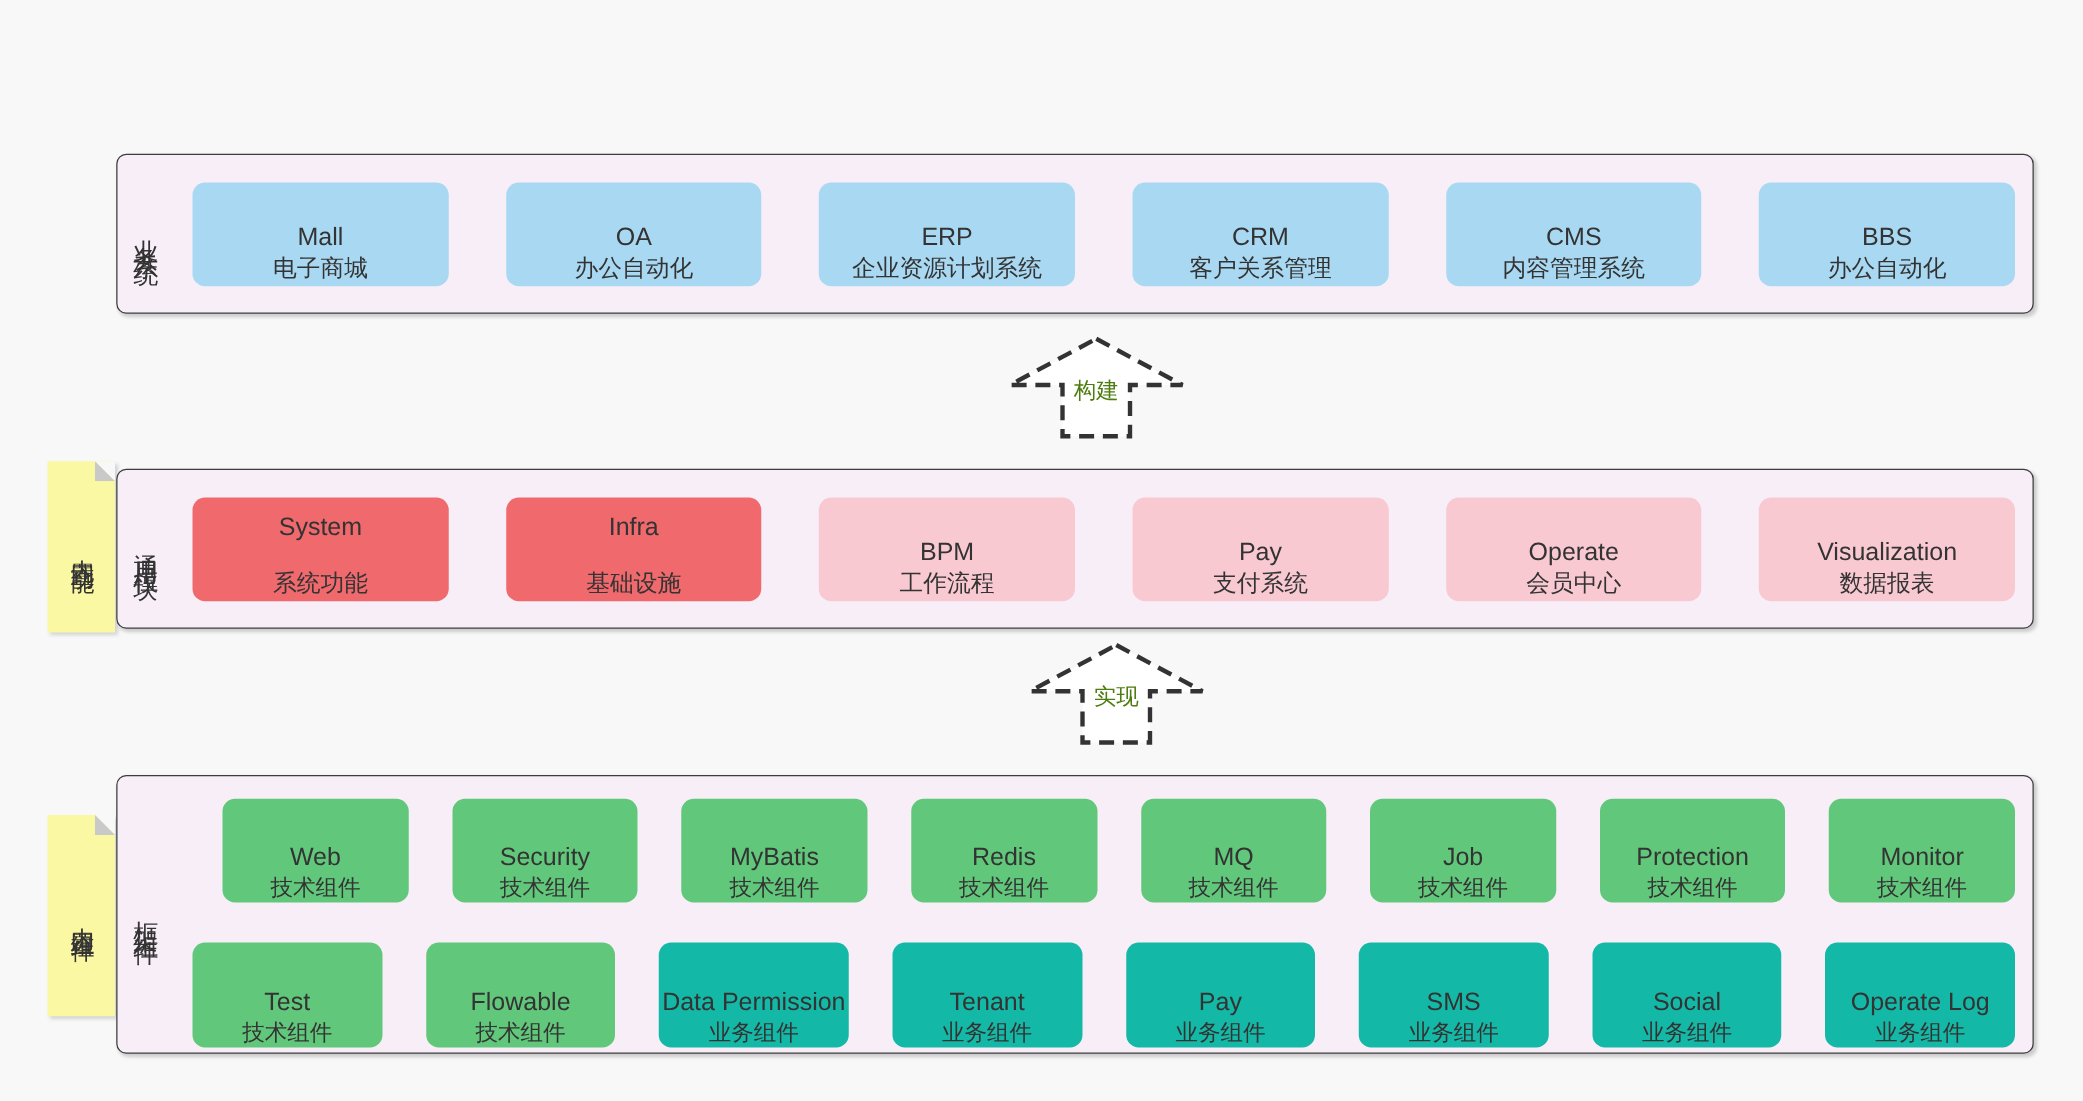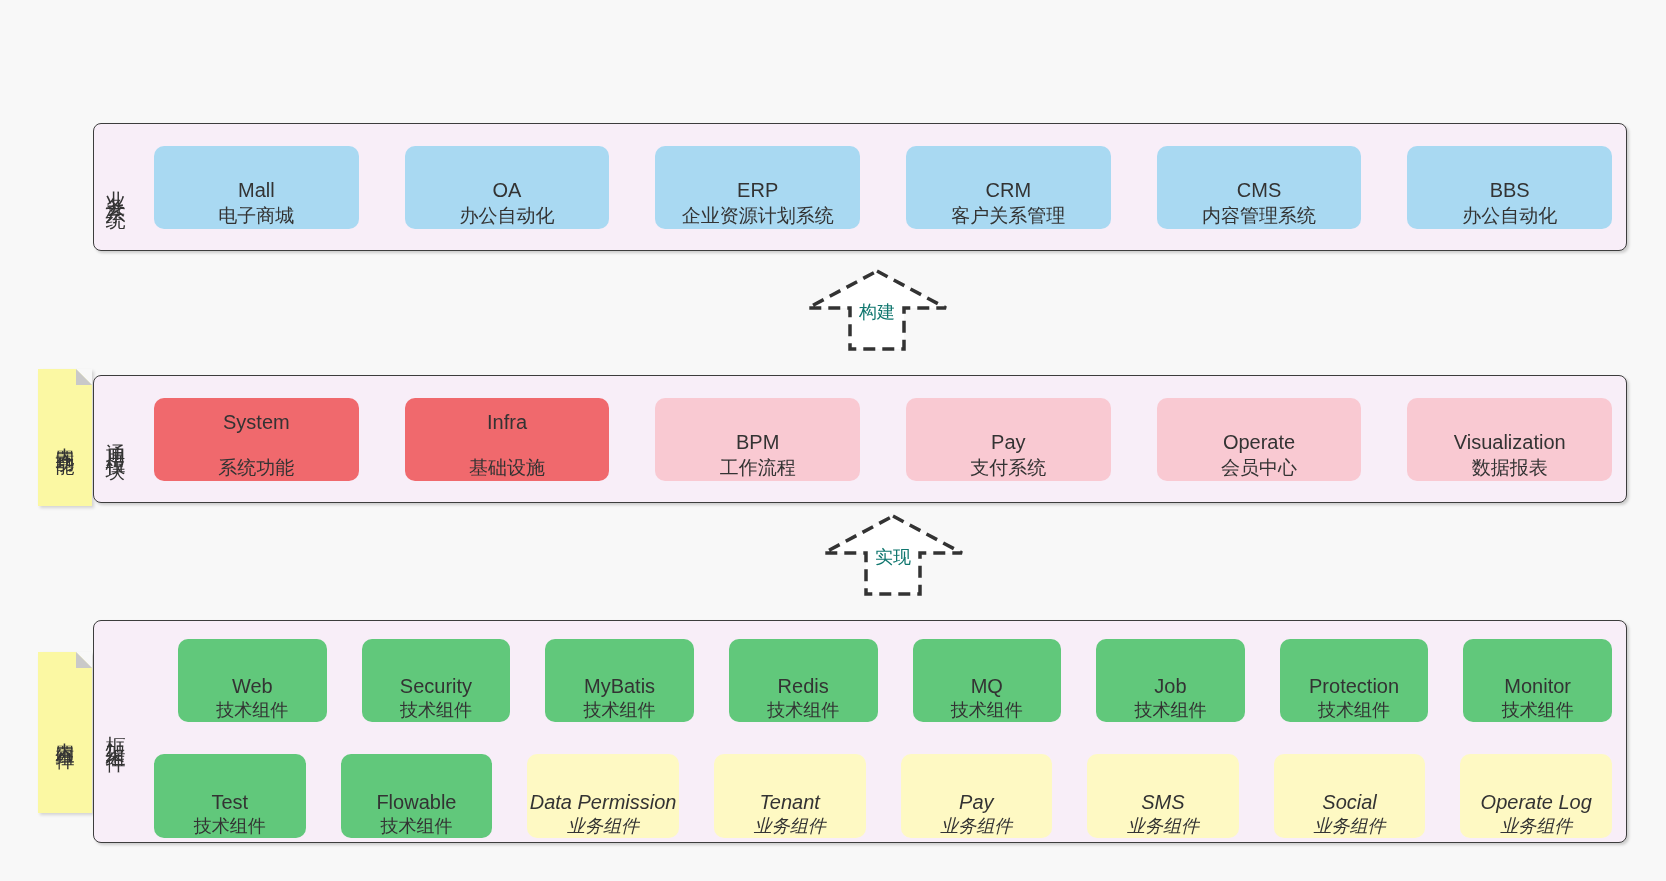--- a/index.html
+++ b/index.html
@@ -35,21 +35,21 @@
   }
   .dbox .en { font-size:20px; }
   .dbox .cn { font-size:19px; }
   .layer3 .dbox { line-height:24px; }
   .layer3 .dbox .en { font-size:20px; }
   .layer3 .dbox .cn { font-size:18px; }
   .blue        { background:#a9d9f2; }
   .red         { background:#f0696d;gap:20px; }
   .pink        { background:#f9c9d2; }
   .green       { background:#61c87b; }
-  .green-light { background:#fef9c3;font-style:italic; }
+  .green-light { background:#14b8a6; }
   
   .sticky {
     position:absolute; left:38px; width:54px; background:#fbf8a3;
     box-shadow:2px 2px 3px rgba(0,0,0,0.15);
   }
   .sticky1 { top:369px; height:137px; }
   .sticky2 { top:652px; height:161px; }
   .sticky .fold { position:absolute; top:0; right:0; display:block; }
   .sticky .s-label {
     position:absolute; left:50%; top:50%; transform:translate(-50%,-50%);
@@ -57,21 +57,21 @@
     font-size:19px; letter-spacing:3px; color:#333; white-space:nowrap;
   }
   
   .arrow-group { position:absolute; width:144px; height:84px; }
   .arrow1 { left:805px; top:268px; }
   .arrow2 { left:821px; top:513px; }
   .arrow-group svg { position:absolute; left:0; top:0; }
   .arrow-label {
     position:absolute; left:50%; top:31px; transform:translateX(-50%);
     background:#ffffff; padding:0 3px; font-size:18px; line-height:26px;
-    color:#0f766e; white-space:nowrap;
+    color:#4d7c0f; white-space:nowrap;
   }
 </style>
 </head>
 <body>
 
 <div class="canvas">
 
   <div class="layer layer1">
     <div class="v-label">业务系统</div>
     <div class="row row-6">

